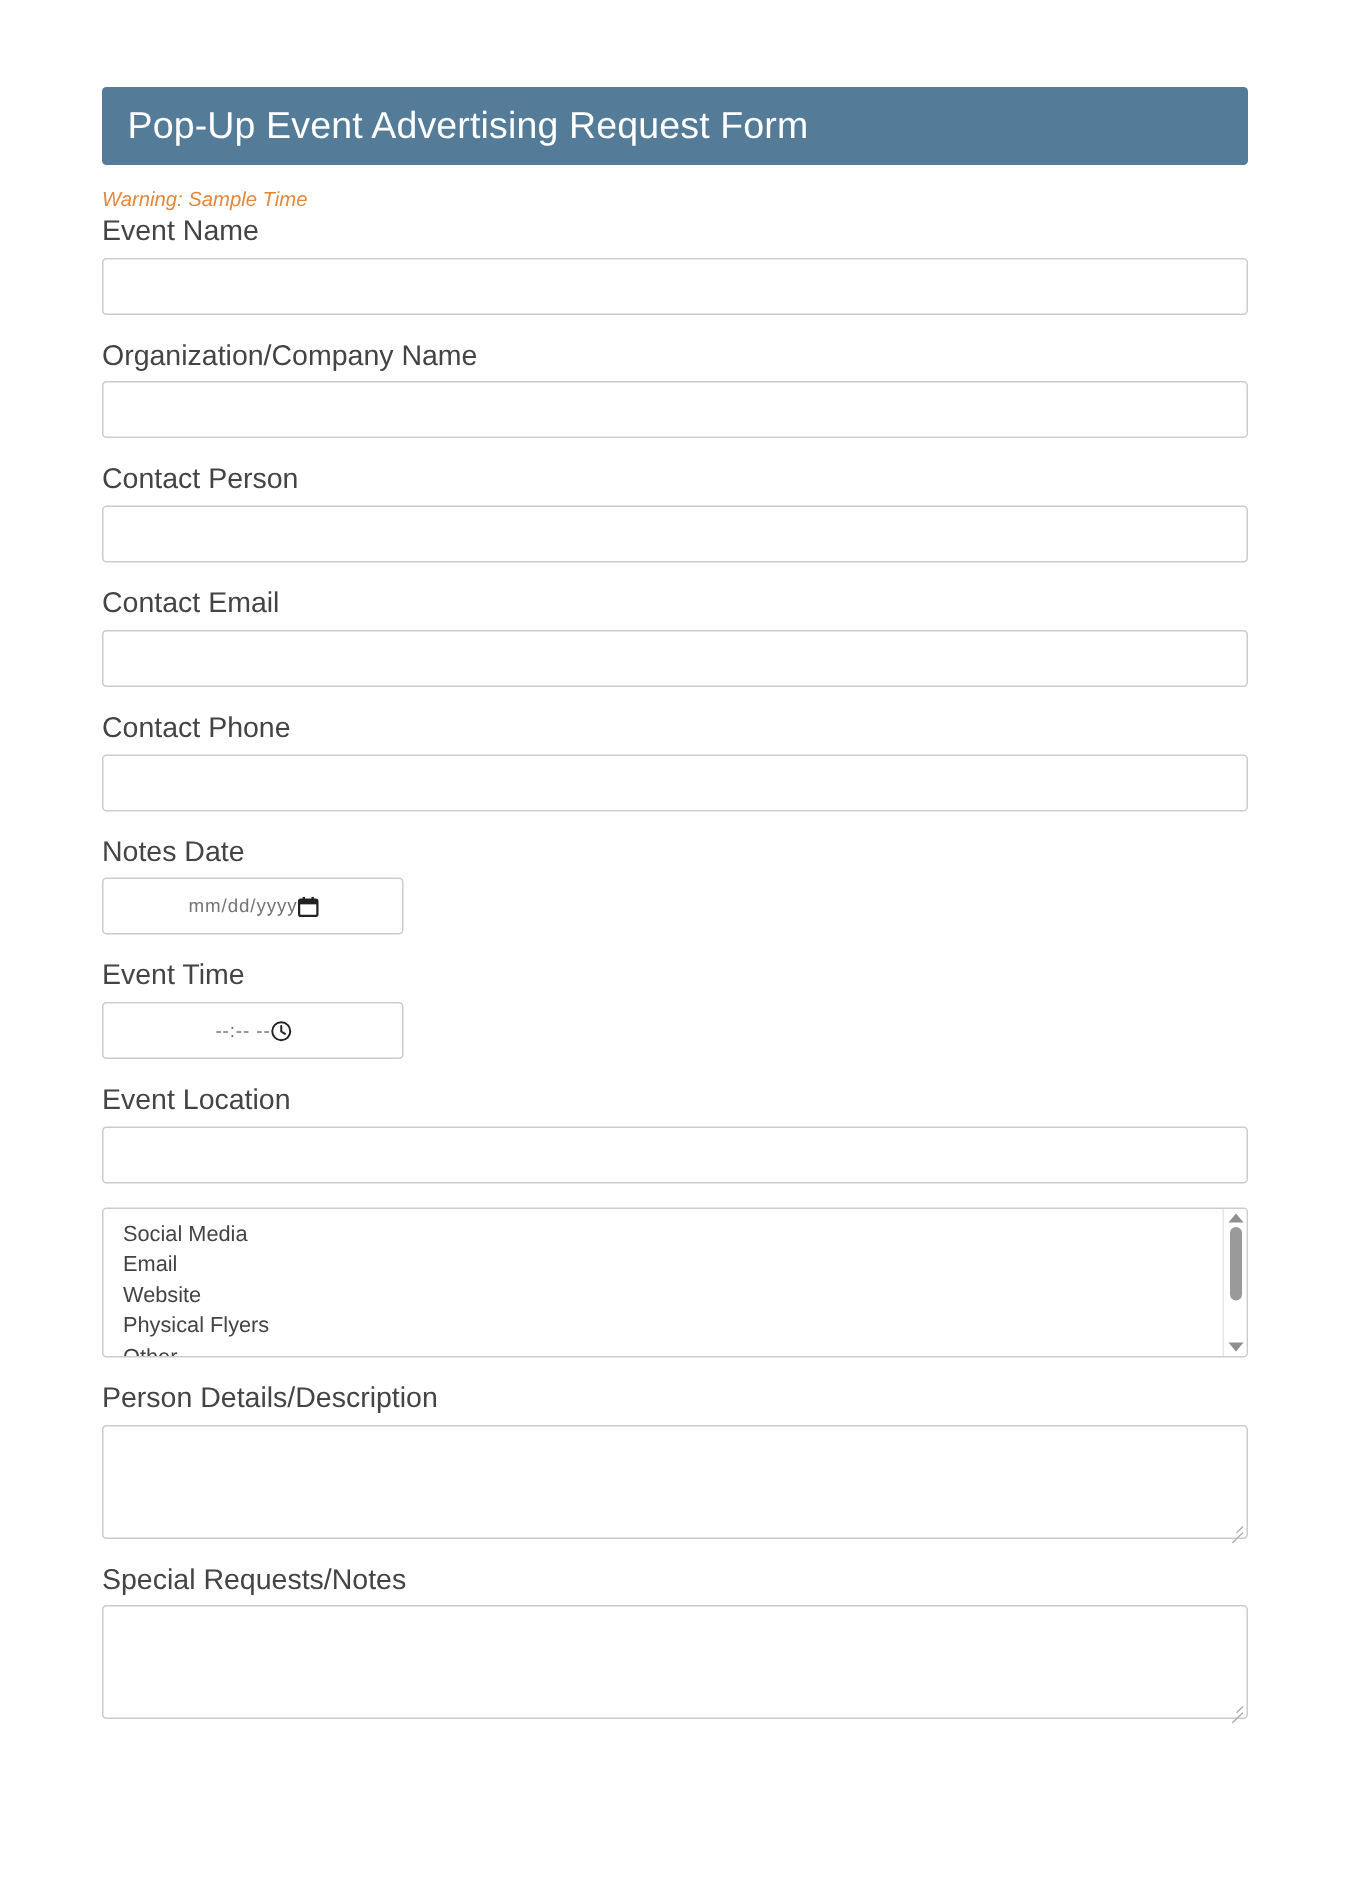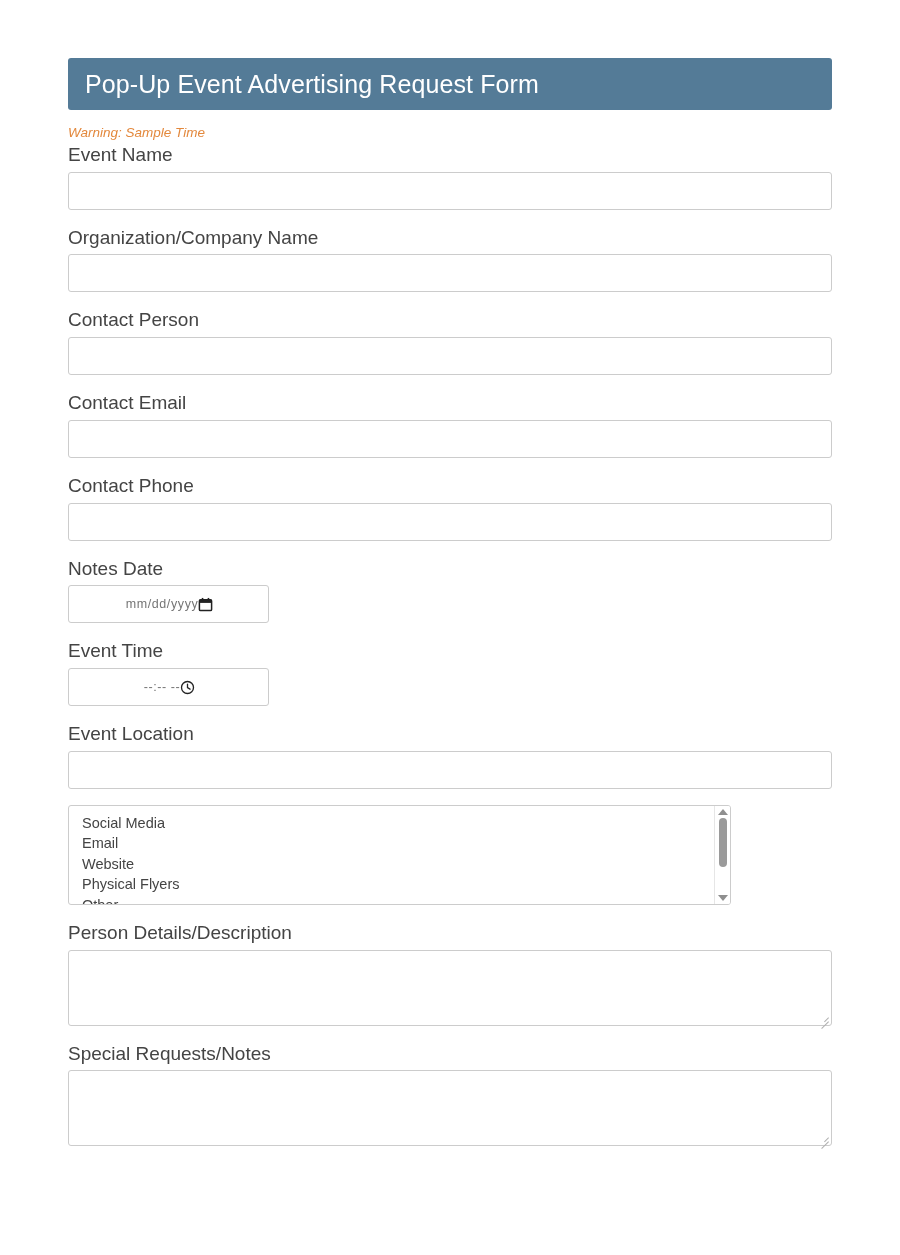--- a/index.html
+++ b/index.html
@@ -111,21 +111,21 @@
   .dt-icon {
     width: 15px;
     height: 15px;
     flex: none;
     display: block;
   }
 
   
   .listbox {
     box-sizing: border-box;
-    width: 663px;
+    width: 764px;
     height: 100px;
     border: 1px solid #cccccc;
     border-radius: 3px;
     background: #ffffff;
     position: relative;
     overflow: hidden;
   }
   .listbox-options {
     position: absolute;
     left: 0;

